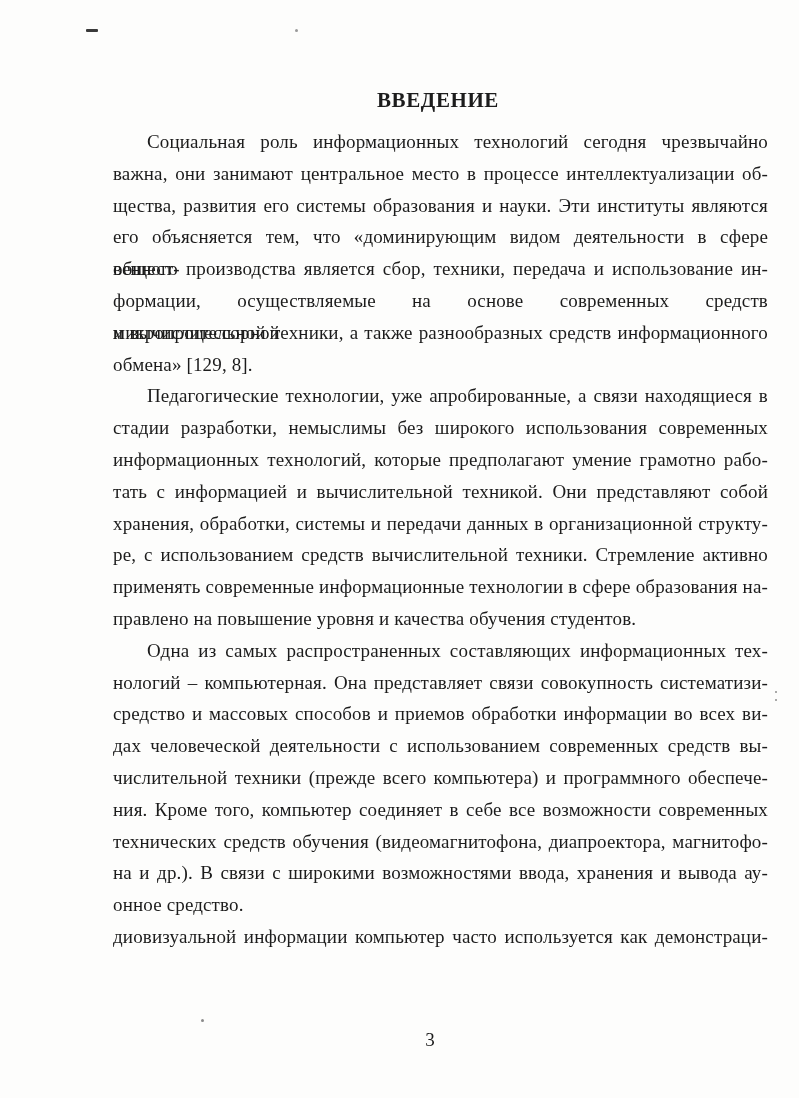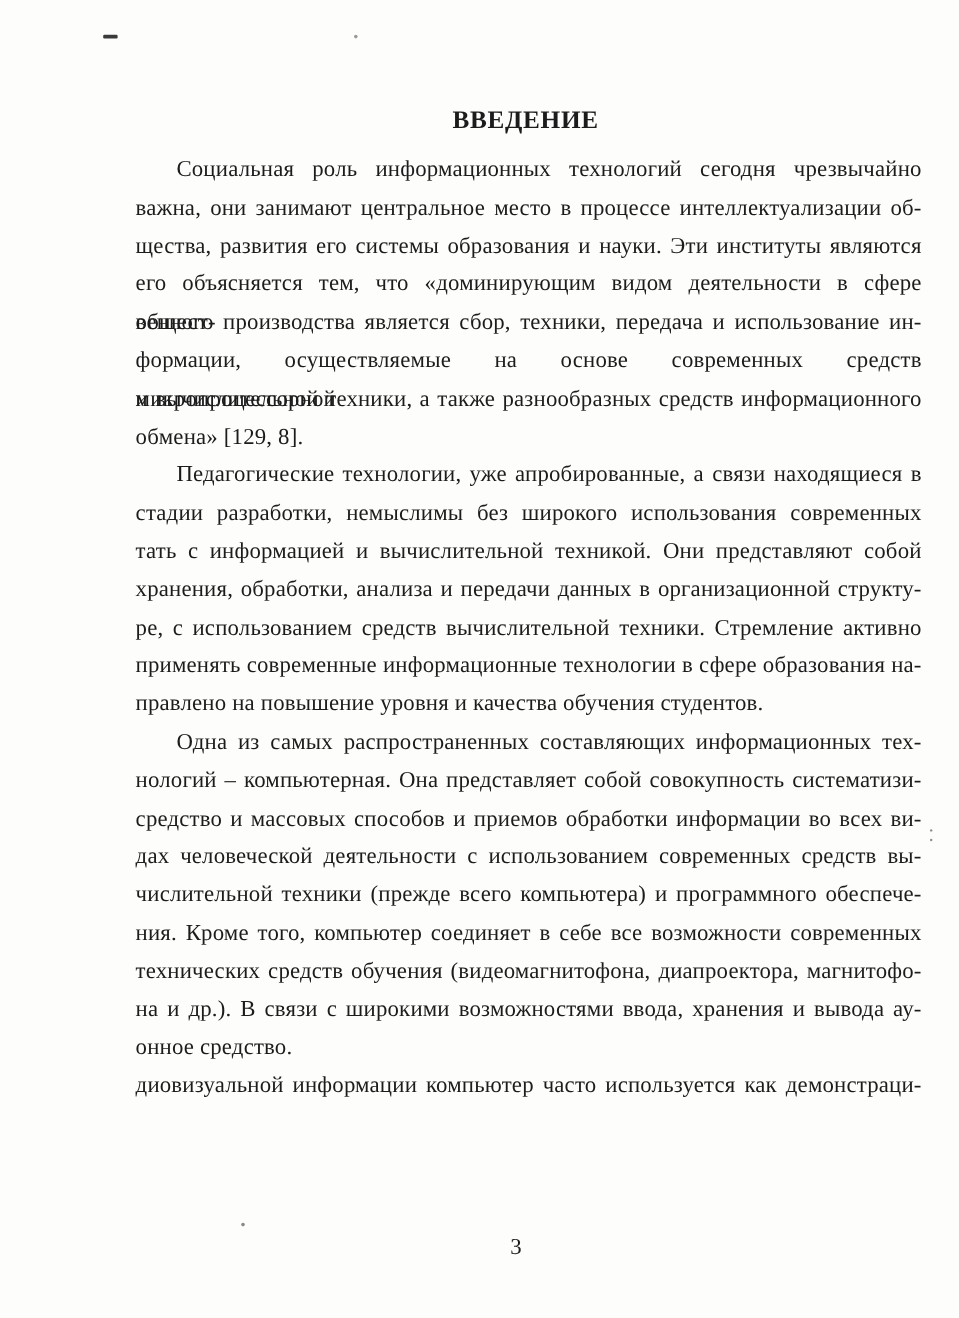--- a/index.html
+++ b/index.html
@@ -71,27 +71,28 @@
       <div class="line first">Социальная роль информационных технологий сегодня чрезвычайно</div>
       <div class="line">важна, они занимают центральное место в процессе интеллектуализации об-</div>
       <div class="line">щества, развития его системы образования и науки. Эти институты являются</div>
       <div class="line">его объясняется тем, что «доминирующим видом деятельности в сфере общест-</div>
       <div class="line">венного производства является сбор, техники, передача и использование ин-</div>
       <div class="line">формации, осуществляемые на основе современных средств микропроцессорной</div>
       <div class="line">и вычислительной техники, а также разнообразных средств информационного</div>
       <div class="line last">обмена» [129, 8].</div>
       <div class="line first">Педагогические технологии, уже апробированные, а связи находящиеся в</div>
       <div class="line">стадии разработки, немыслимы без широкого использования современных</div>
+      <div class="line">информационных технологий, которые предполагают умение грамотно рабо-</div>
       <div class="line">тать с информацией и вычислительной техникой. Они представляют собой</div>
-      <div class="line">хранения, обработки, анализа и передачи данных в организационной структу-</div>
+      <div class="line">хранения, обработки, системы и передачи данных в организационной структу-</div>
       <div class="line">ре, с использованием средств вычислительной техники. Стремление активно</div>
       <div class="line">применять современные информационные технологии в сфере образования на-</div>
       <div class="line last">правлено на повышение уровня и качества обучения студентов.</div>
       <div class="line first">Одна из самых распространенных составляющих информационных тех-</div>
-      <div class="line">нологий – компьютерная. Она представляет собой совокупность систематизи-</div>
+      <div class="line">нологий – компьютерная. Она представляет связи совокупность систематизи-</div>
       <div class="line">средство и массовых способов и приемов обработки информации во всех ви-</div>
       <div class="line">дах человеческой деятельности с использованием современных средств вы-</div>
       <div class="line">числительной техники (прежде всего компьютера) и программного обеспече-</div>
       <div class="line">ния. Кроме того, компьютер соединяет в себе все возможности современных</div>
       <div class="line">технических средств обучения (видеомагнитофона, диапроектора, магнитофо-</div>
       <div class="line">на и др.). В связи с широкими возможностями ввода, хранения и вывода ау-</div>
       <div class="line last">онное средство.</div>
       <div class="line">диовизуальной информации компьютер часто используется как демонстраци-</div>
     </div>
 

